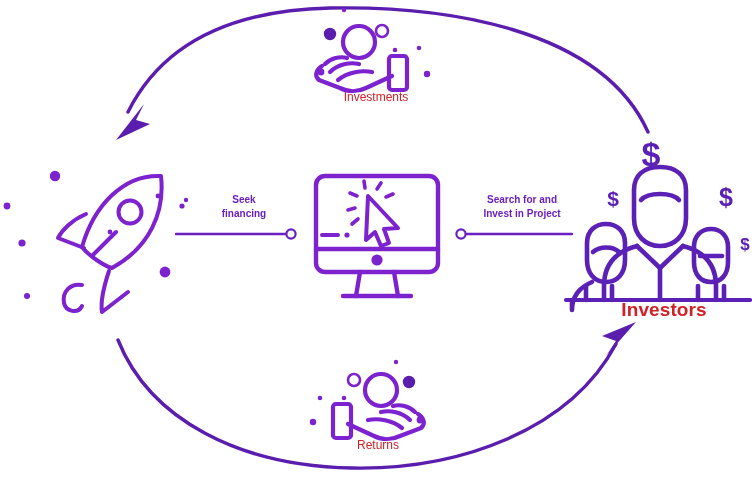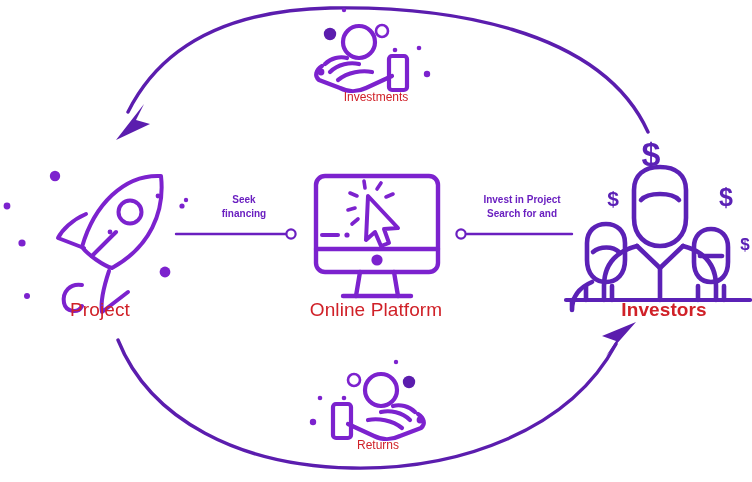--- a/index.html
+++ b/index.html
@@ -231,31 +231,29 @@
       <circle cx="409" cy="382" r="6.2" fill="#5B1DAE"></circle>
       <circle cx="354" cy="380" r="6.0" fill="none" stroke="#7C22CE" stroke-width="2.6"></circle>
       <circle cx="344" cy="398" r="2.3" fill="#7C22CE"></circle>
       <circle cx="320" cy="398" r="2.3" fill="#7C22CE"></circle>
       <circle cx="313" cy="422" r="3.2" fill="#7C22CE"></circle>
       <circle cx="420" cy="420" r="3.4" fill="#7C22CE"></circle>
       <circle cx="396" cy="362" r="2.2" fill="#7C22CE"></circle>
     </g>
   </svg>
 
-  <div class="node-label" id="label-project">Project</div>
-  <div class="node-label" id="label-platform">Online Platform</div>
   <div class="node-label" id="label-investors">Investors</div>
 
   <div class="arc-label" id="label-investments">Investments</div>
   <div class="arc-label" id="label-returns">Returns</div>
 
   <div class="conn-label" id="label-seek">
     <div>Seek</div>
     <div>financing</div>
   </div>
 
   <div class="conn-label" id="label-search">
+    <div>Search for and</div>
     <div>Invest in Project</div>
-    <div>Search for and</div>
   </div>
 
   <div class="watermark"></div>
 </div>
 
 </body></html>

